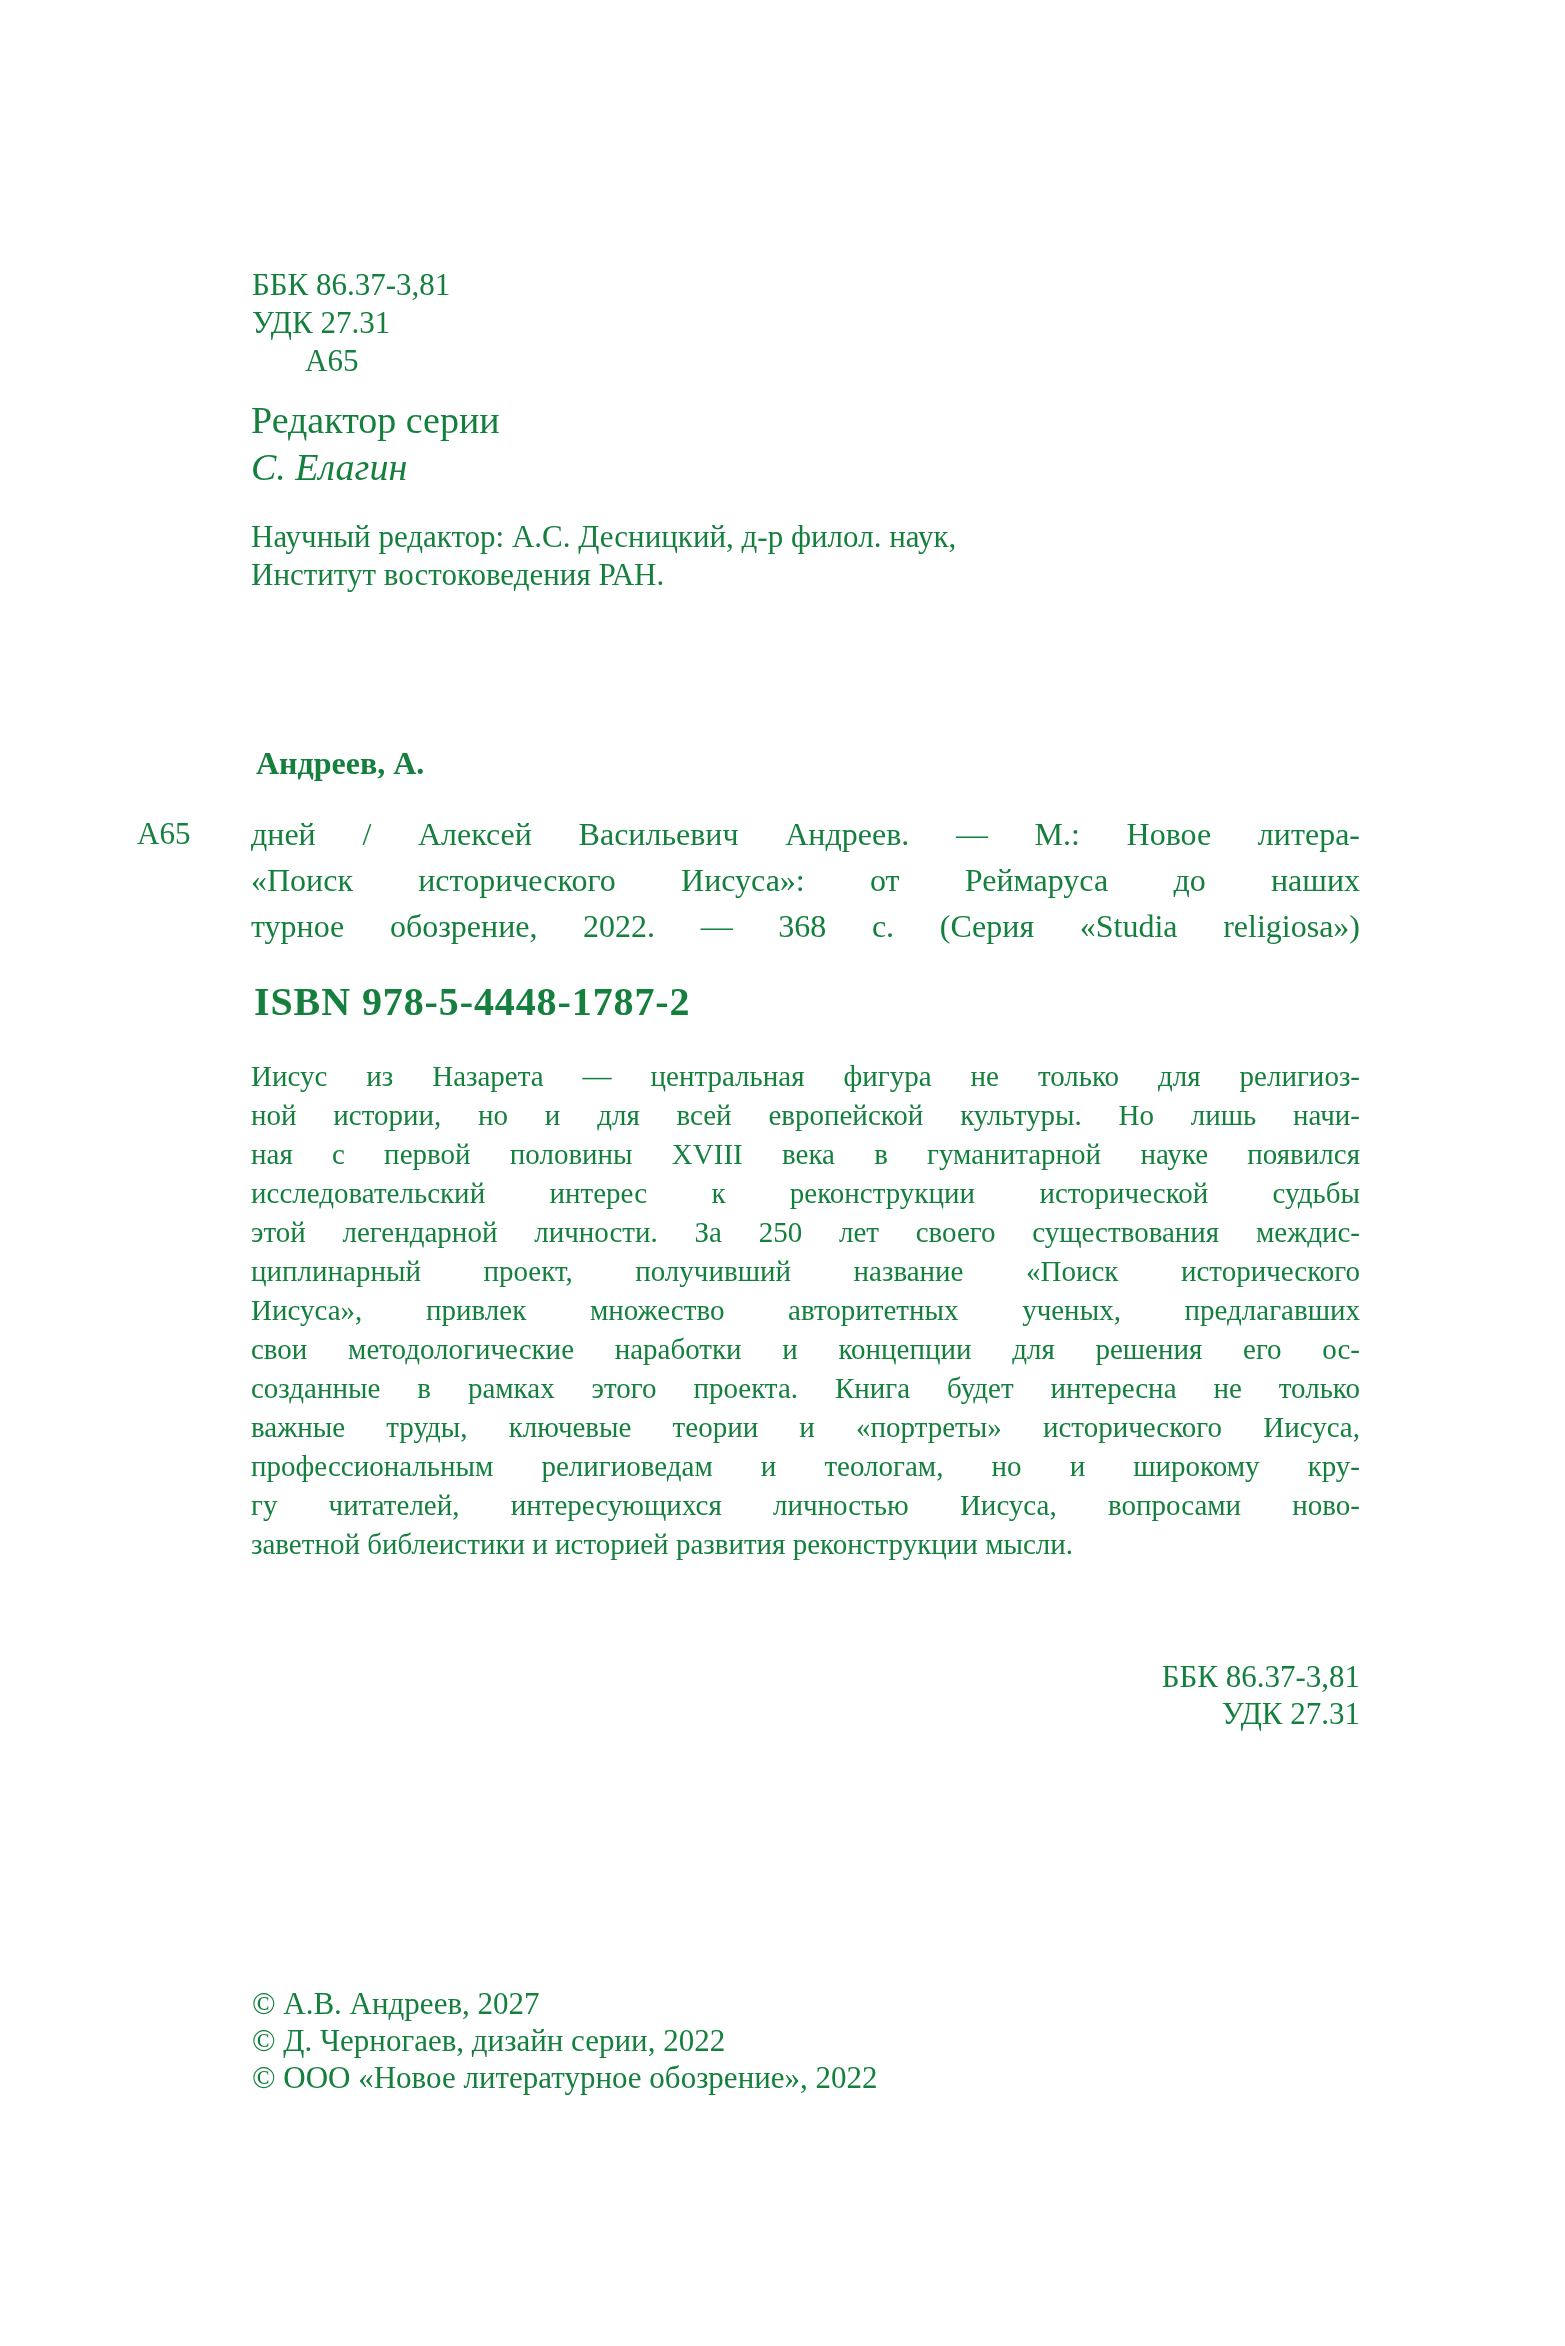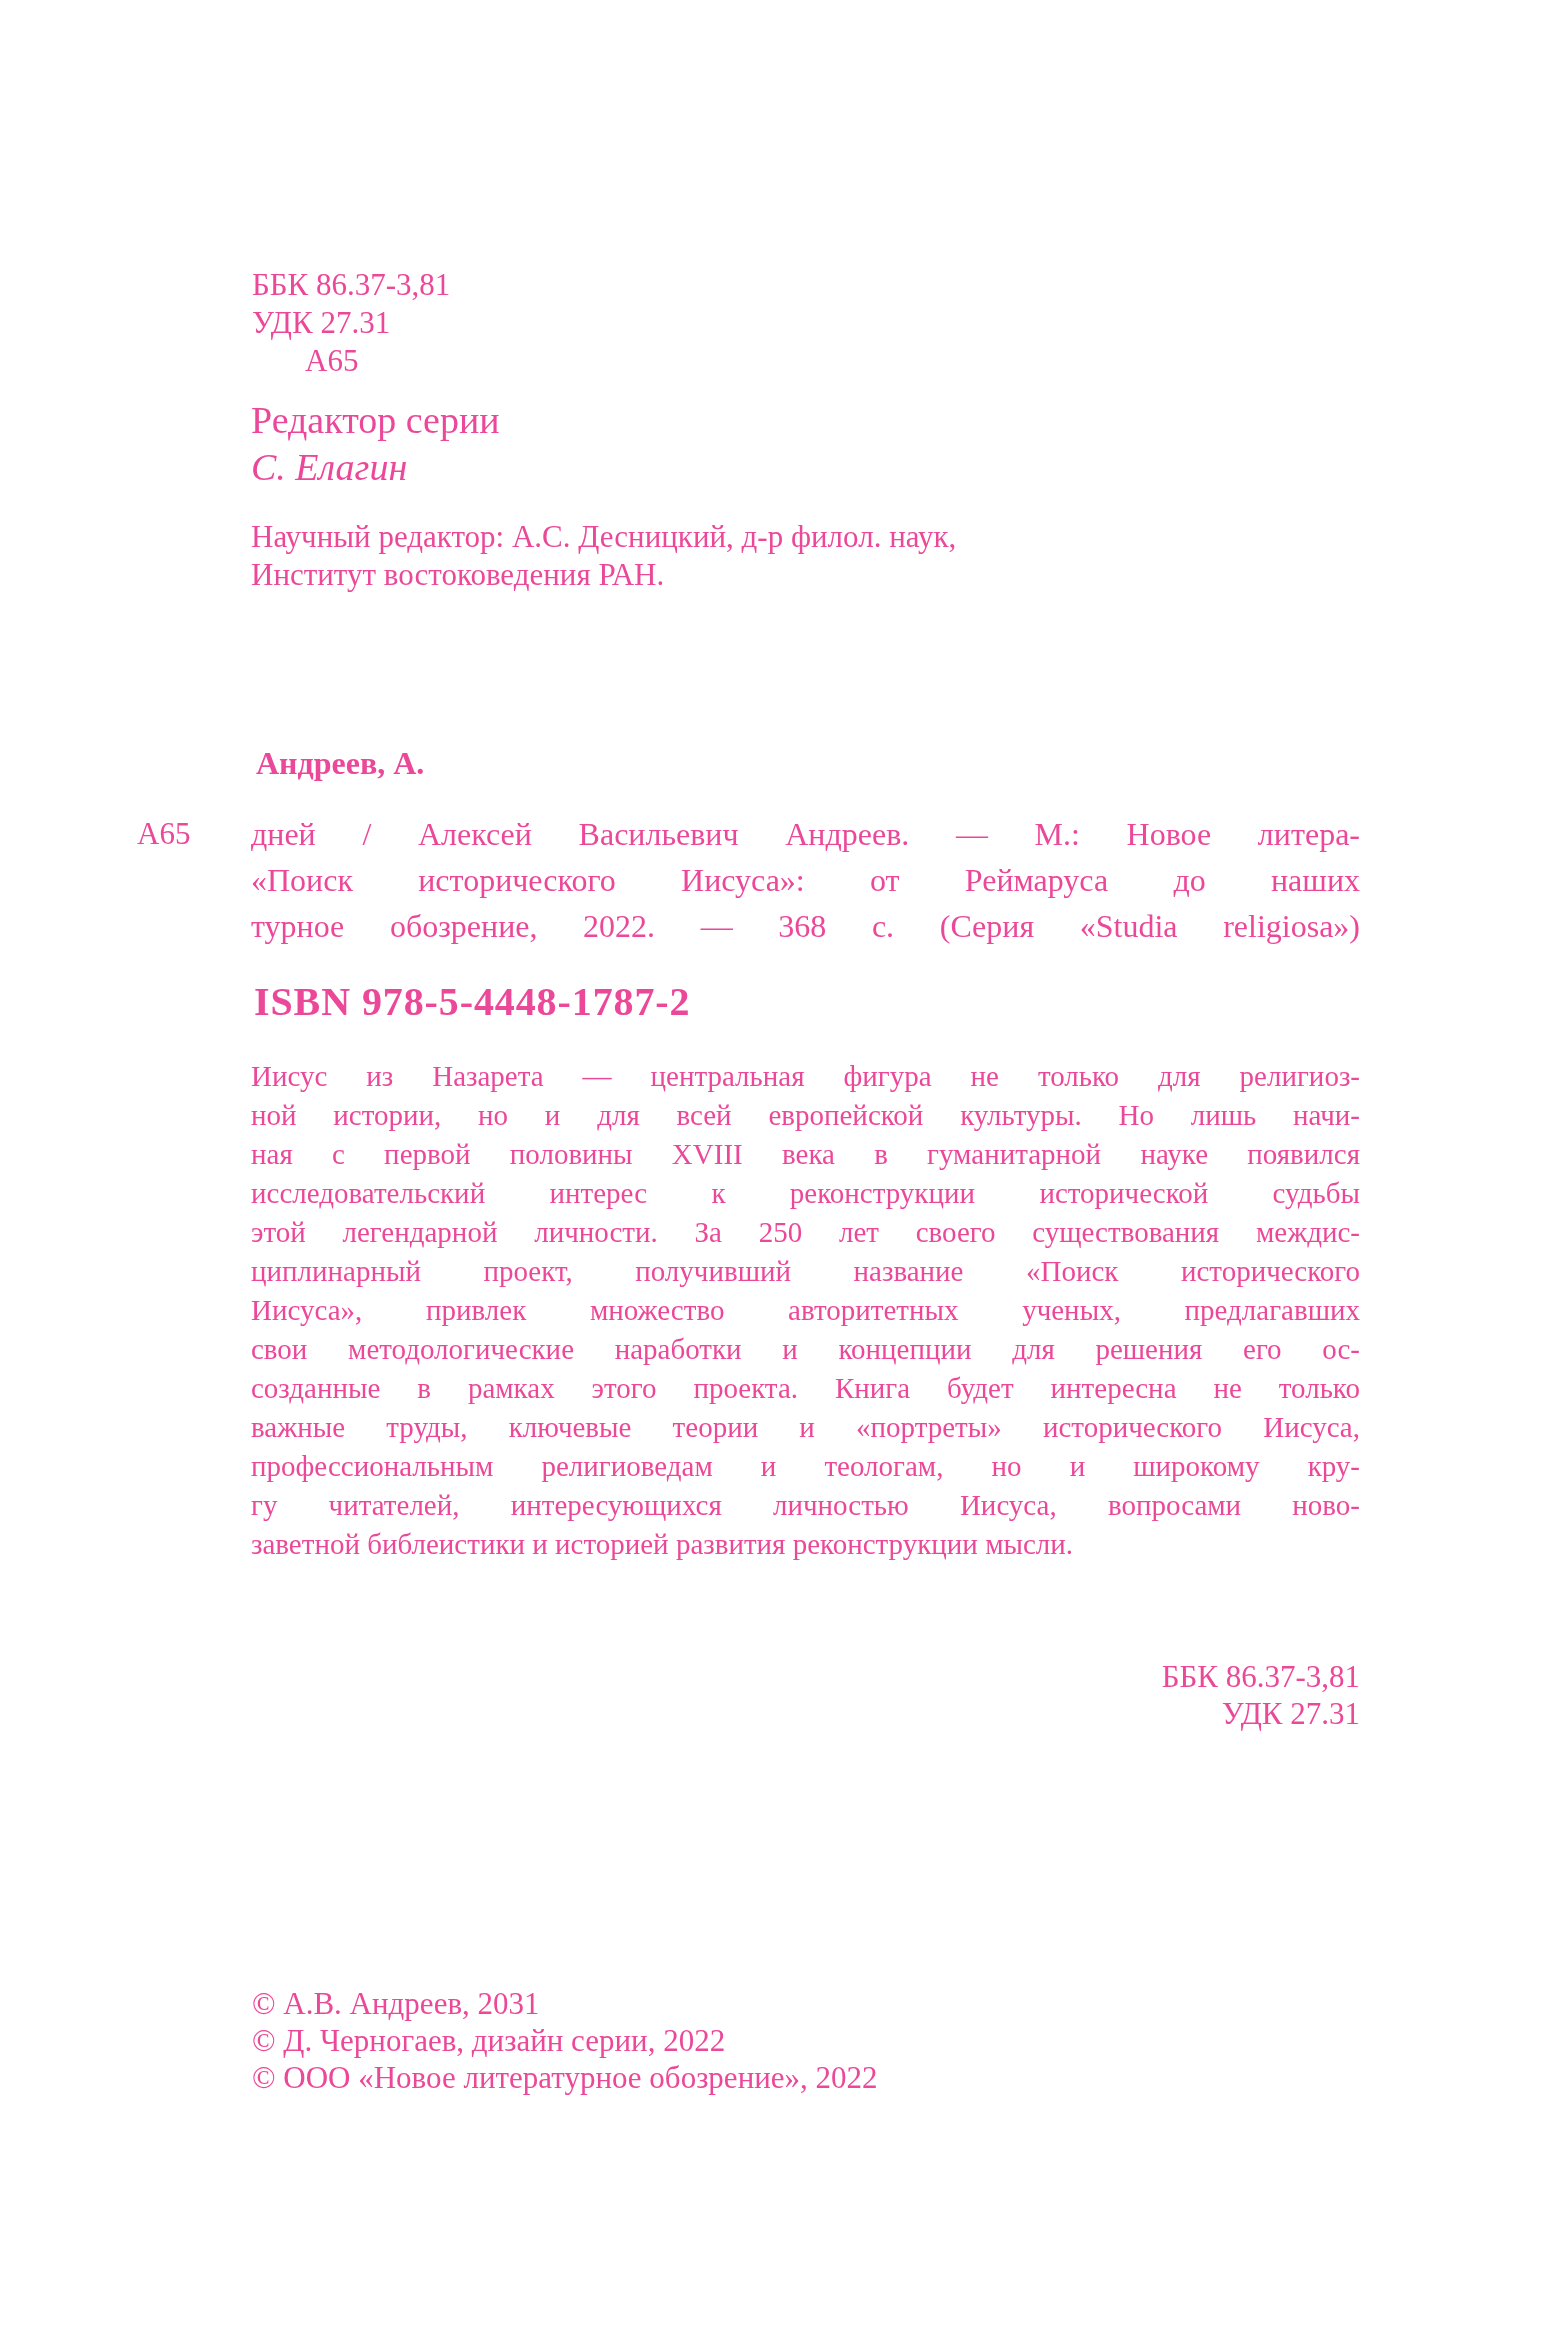--- a/index.html
+++ b/index.html
@@ -2,21 +2,21 @@
 <html style="font-size:15px"><head>
 <meta charset="utf-8">
 <style>
   html,body{margin:0;padding:0;}
   .page{
     position:relative;
     width:1540px;
     height:2347px;
     background:#ffffff;
     font-family:"Liberation Serif", serif;
-    color:#ec4899;
+    color:#15803d;
     overflow:hidden;
   }
   .abs{position:absolute;}
 
   
   .codes-top{left:252px;top:266px;font-size:31px;line-height:38px;}
   .codes-top .indent{margin-left:53px;}
 
   
   .editor-block{left:251px;top:397px;width:1109px;text-align:left;}
@@ -90,19 +90,19 @@
       <div>гу читателей, интересующихся личностью Иисуса, вопросами ново-</div>
       <div>заветной библеистики и историей развития реконструкции мысли.</div>
     </div>
 
   <div class="abs codes-right">
     <div>ББК 86.37-3,81</div>
     <div>УДК 27.31</div>
   </div>
 
   <div class="abs copyright">
-      <div>© А.В. Андреев, 2031</div>
+      <div>© А.В. Андреев, 2027</div>
       <div>© Д. Черногаев, дизайн серии, 2022</div>
       <div>© ООО «Новое литературное обозрение», 2022</div>
     </div>
 
 </div>
 
 
 </body></html>

